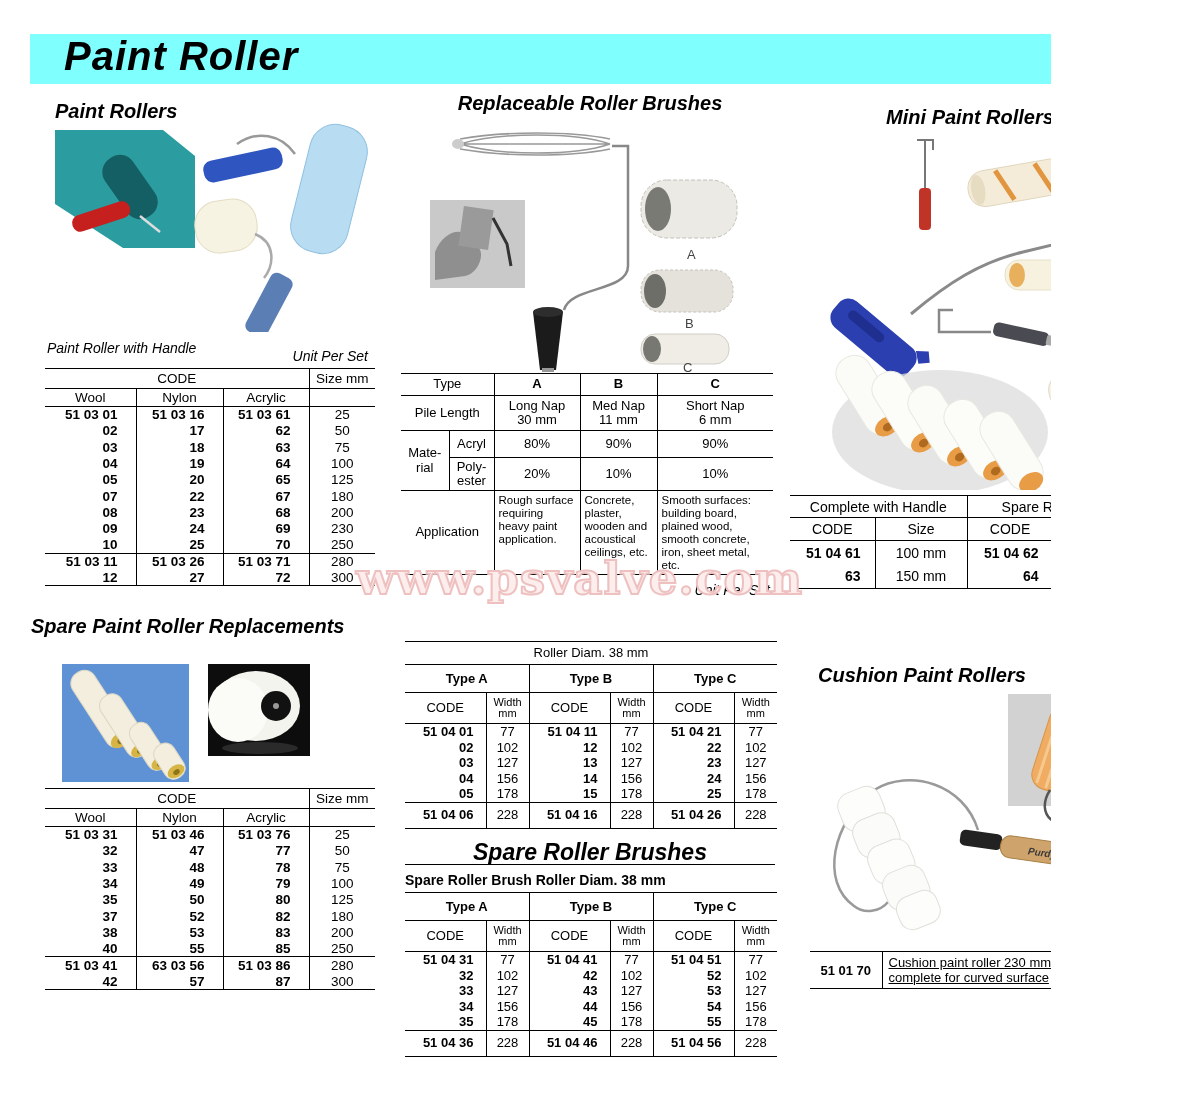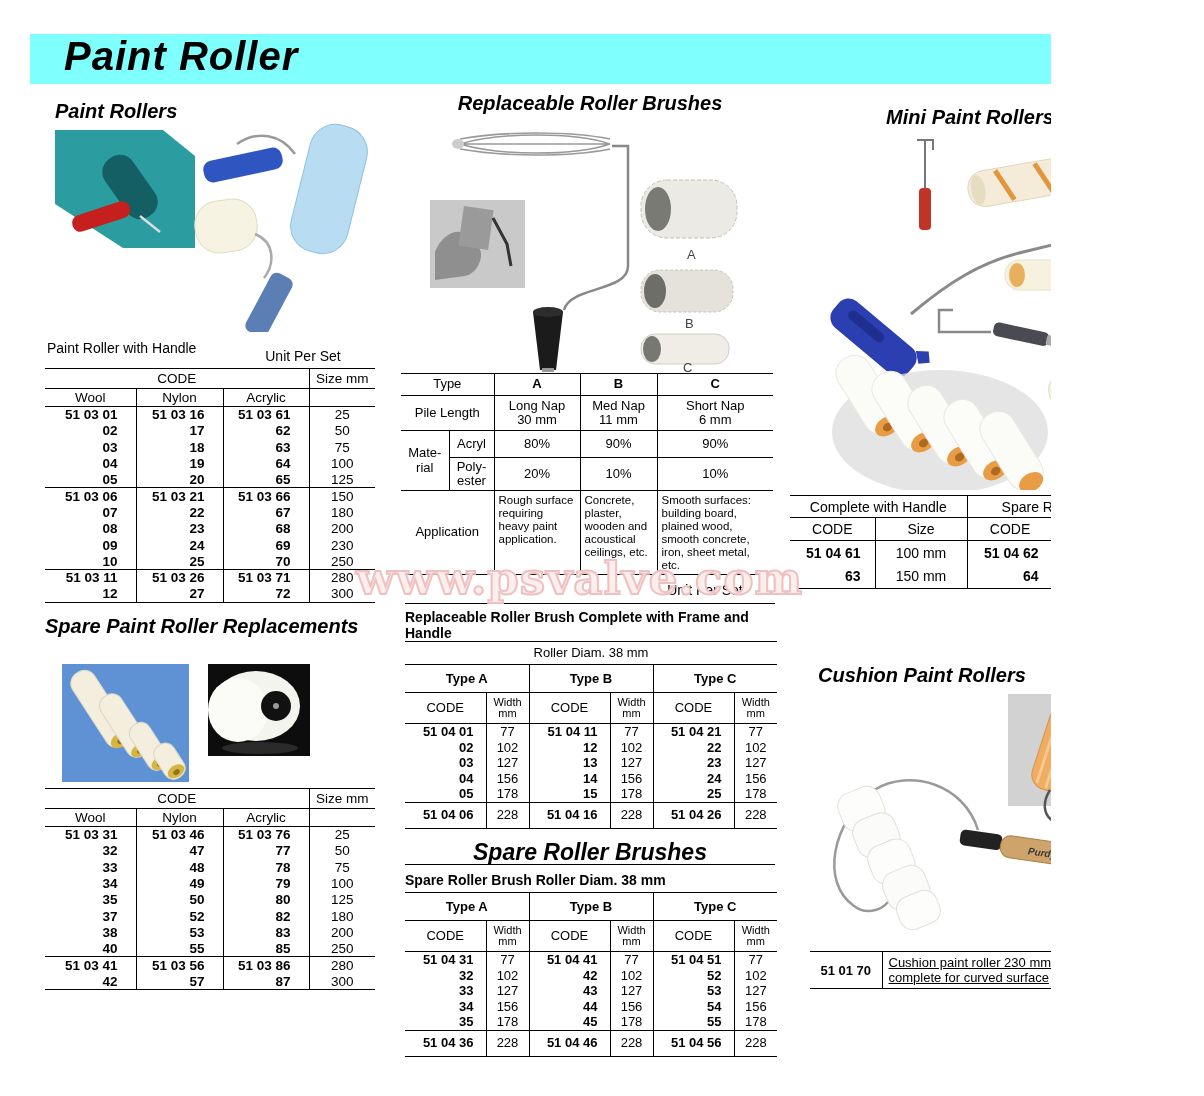--- a/index.html
+++ b/index.html
@@ -2,23 +2,23 @@
 <html><head>
 <meta charset="utf-8">
 <style>
   html,body{margin:0;padding:0;background:#fff;}
   body{font-family:"Liberation Sans",sans-serif;color:#000;}
   .page{position:relative;width:1051px;height:1096px;background:#fff;overflow:hidden;}
   .abs{position:absolute;}
   .header-bar{position:absolute;left:30px;top:34px;width:1133px;height:50px;background:#80FFFF;}
   .main-title{position:absolute;left:34px;top:0px;font-size:40px;font-weight:bold;font-style:italic;letter-spacing:1px;}
   .h2{position:absolute;font-size:20px;font-weight:bold;font-style:italic;white-space:nowrap;}
-  .lbl{position:absolute;font-size:14px;white-space:nowrap;}
+  .lbl{position:absolute;font-size:14px;white-space:nowrap;font-style:italic;}
   .blbl{position:absolute;font-size:14px;font-weight:bold;line-height:16px;}
-  .r{text-align:center;}
+  .r{text-align:right;}
   .c{text-align:center;}
   .b{font-weight:bold;}
   .pre{white-space:pre-line;}
   table{border-collapse:collapse;position:absolute;table-layout:fixed;}
   td,th{padding:0;font-weight:normal;overflow:hidden;}
   .bl{border-left:1px solid #000;}
   .bb{border-bottom:1.5px solid #000;}
   
   .ct{border-top:1.5px solid #000;border-bottom:1.5px solid #000;width:330px;}
   .ct th{font-size:13.5px;}
@@ -125,26 +125,20 @@
           <td class="bl code">19</td>
           <td class="bl code">64</td>
           <td class="bl sz">100</td>
         </tr>
     <tr>
           <td class="code">05</td>
           <td class="bl code">20</td>
           <td class="bl code">65</td>
           <td class="bl sz">125</td>
         </tr>
-    <tr class="gs">
-          <td class="code">51 03 06</td>
-          <td class="bl code">51 03 21</td>
-          <td class="bl code">51 03 66</td>
-          <td class="bl sz">150</td>
-        </tr>
     <tr>
           <td class="code">07</td>
           <td class="bl code">22</td>
           <td class="bl code">67</td>
           <td class="bl sz">180</td>
         </tr>
     <tr>
           <td class="code">08</td>
           <td class="bl code">23</td>
           <td class="bl code">68</td>
@@ -170,21 +164,21 @@
         </tr>
     <tr>
           <td class="code">12</td>
           <td class="bl code">27</td>
           <td class="bl code">72</td>
           <td class="bl sz">300</td>
         </tr>
   </tbody>
     </table>
 
-  <div class="h2" style="left:45px;top:615px;">Spare Paint Roller Replacements</div>
+  <div class="h2" style="left:31px;top:615px;">Spare Paint Roller Replacements</div>
 
   <svg class="abs" style="left:60px;top:658px;" width="315" height="128" viewBox="0 0 315 128">
     <rect x="2" y="6" width="127" height="118" fill="#5e92d4"></rect>
     <g transform="rotate(-33 40 50)">
         <rect x="27" y="8" width="26" height="86" rx="12" fill="#f3eedd" stroke="#ddd8c4"></rect>
         <ellipse cx="40" cy="88" rx="11" ry="7" fill="#d6b545"></ellipse>
         <ellipse cx="40" cy="89" rx="4" ry="3" fill="#8f7418"></ellipse>
       </g>
     <g transform="rotate(-33 66 70)">
         <rect x="54" y="32" width="24" height="70" rx="11" fill="#f3eedd" stroke="#ddd8c4"></rect>
@@ -270,21 +264,21 @@
           <td class="bl sz">200</td>
         </tr>
     <tr>
           <td class="code">40</td>
           <td class="bl code">55</td>
           <td class="bl code">85</td>
           <td class="bl sz">250</td>
         </tr>
     <tr class="gs">
           <td class="code">51 03 41</td>
-          <td class="bl code">51 03 56</td>
+          <td class="bl code">63 03 56</td>
           <td class="bl code">51 03 86</td>
           <td class="bl sz">280</td>
         </tr>
     <tr>
           <td class="code">42</td>
           <td class="bl code">57</td>
           <td class="bl code">87</td>
           <td class="bl sz">300</td>
         </tr>
   </tbody>
@@ -357,21 +351,20 @@
       <td colspan="2">Application</td>
       <td class="bl app">Rough surface requiring heavy paint application.</td>
       <td class="bl app">Concrete, plaster, wooden and acoustical ceilings, etc.</td>
       <td class="bl app">Smooth surfaces: building board, plained wood, smooth concrete, iron, sheet metal, etc.</td>
     </tr>
   </tbody>
     </table>
 
   <div class="lbl r" style="left:640px;top:582px;width:130px;">Unit Per Set</div>
 
-  <div class="blbl" style="left:405px;top:603px;width:370px;border-top:1.5px solid #000;padding-top:5px;">Replaceable Roller Brush Complete with Frame and Handle</div>
 
   <table class="wt" style="left:405px;top:641px;">
     <colgroup>
         <col style="width:81px">
         <col style="width:43px">
         <col style="width:81px">
         <col style="width:43px">
         <col style="width:81px">
         <col style="width:43px">
       </colgroup>

